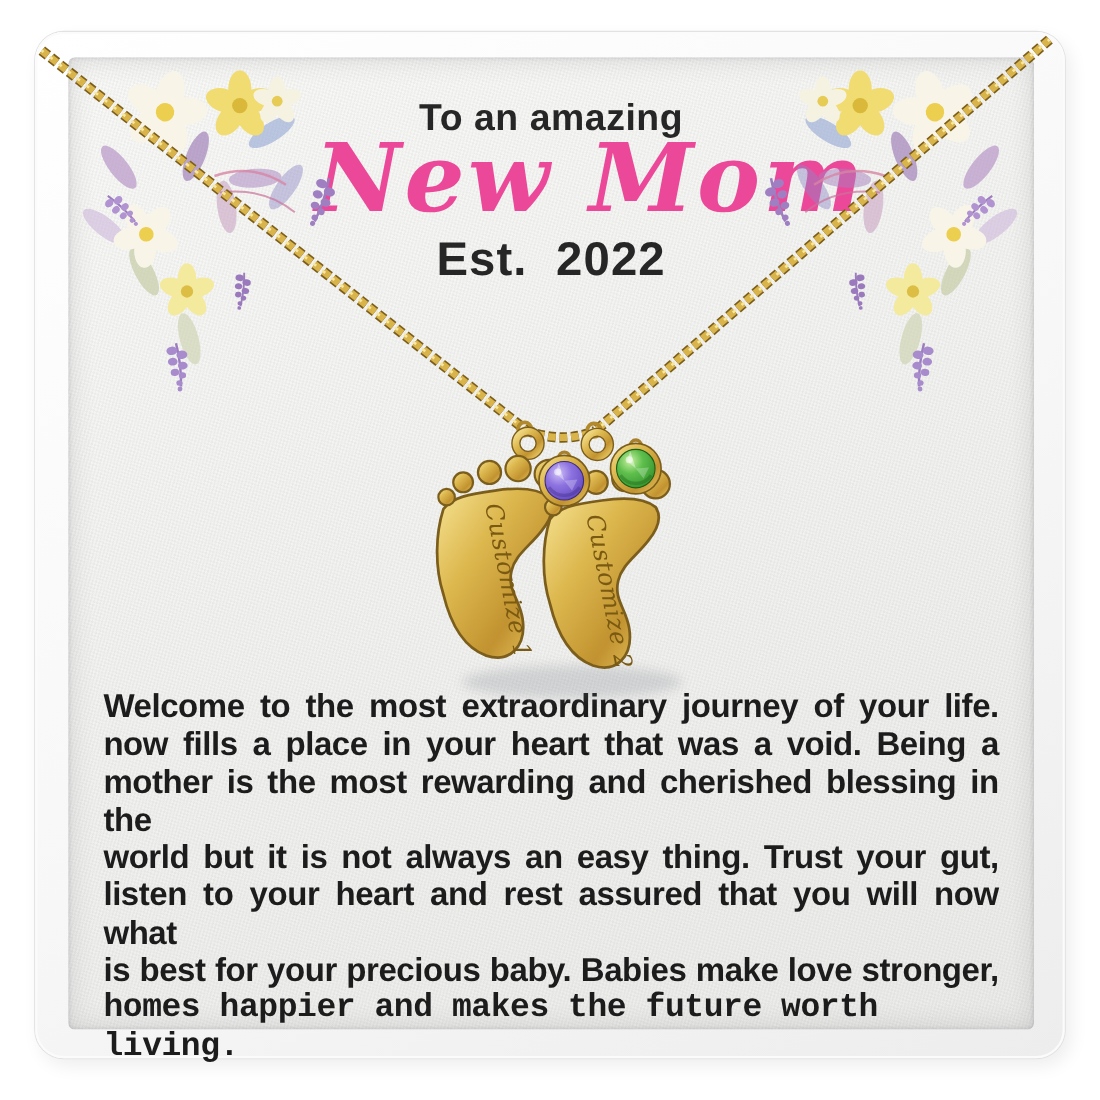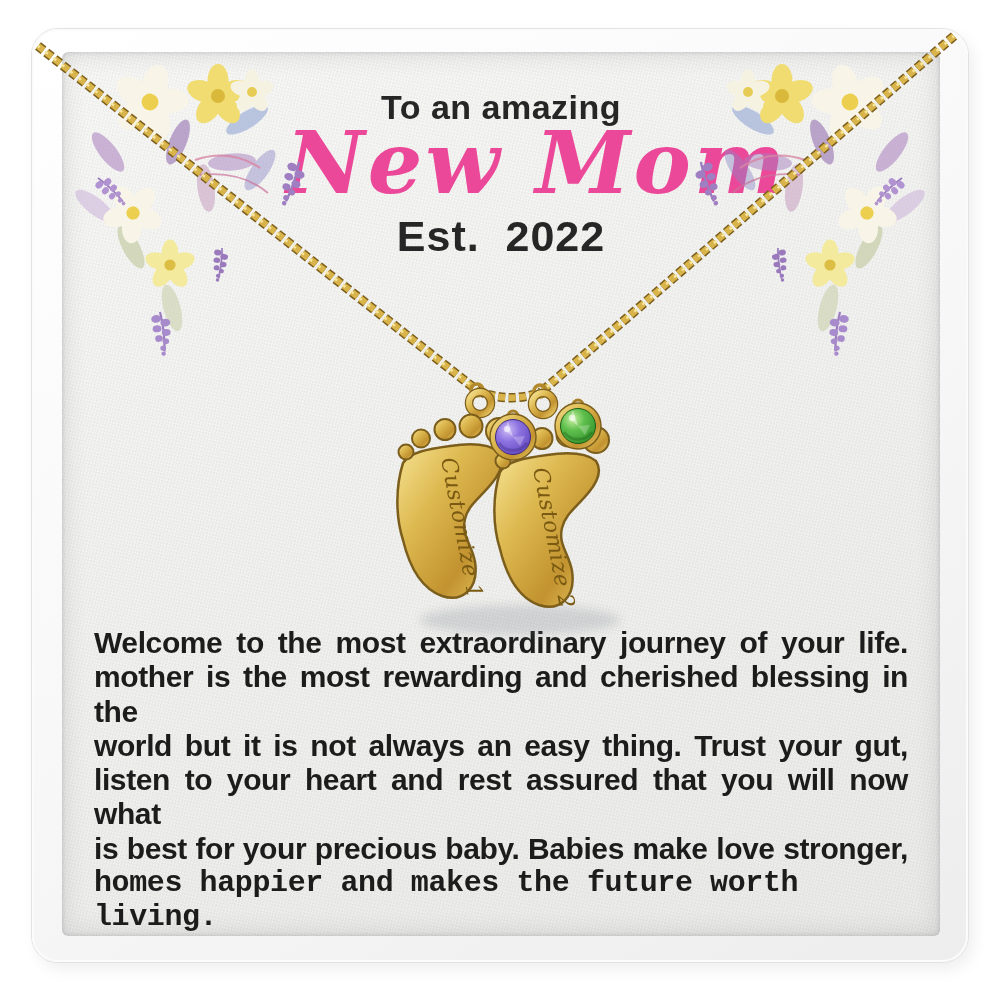--- a/index.html
+++ b/index.html
@@ -36,20 +36,21 @@
 
   <div class="gift-box"></div>
   <div class="card"></div>
 
   <div class="txt intro">To an amazing</div>
   <div class="txt script-title">New Mom</div>
   <div class="txt est">Est.  2022</div>
 
   <div class="message">
     <div class="mline">Welcome to the most  extraordinary journey of your life.</div>
+    <div class="mline">now fills a place in your heart that was a void.  Being a</div>
     <div class="mline">mother is the most rewarding and cherished blessing in the</div>
     <div class="mline">world but it is not always an easy thing.   Trust your gut,</div>
     <div class="mline">listen to your heart and rest assured that you will now what</div>
     <div class="mline">is best for your precious baby.  Babies make love stronger,</div>
     <div class="mline last">homes happier and makes the future worth living.</div>
   </div>
 
   <svg class="overlay" width="1000" height="1000" viewBox="0 0 1000 1000">
     <defs>
       <linearGradient id="gold" x1="0" y1="0" x2="1" y2="1">

